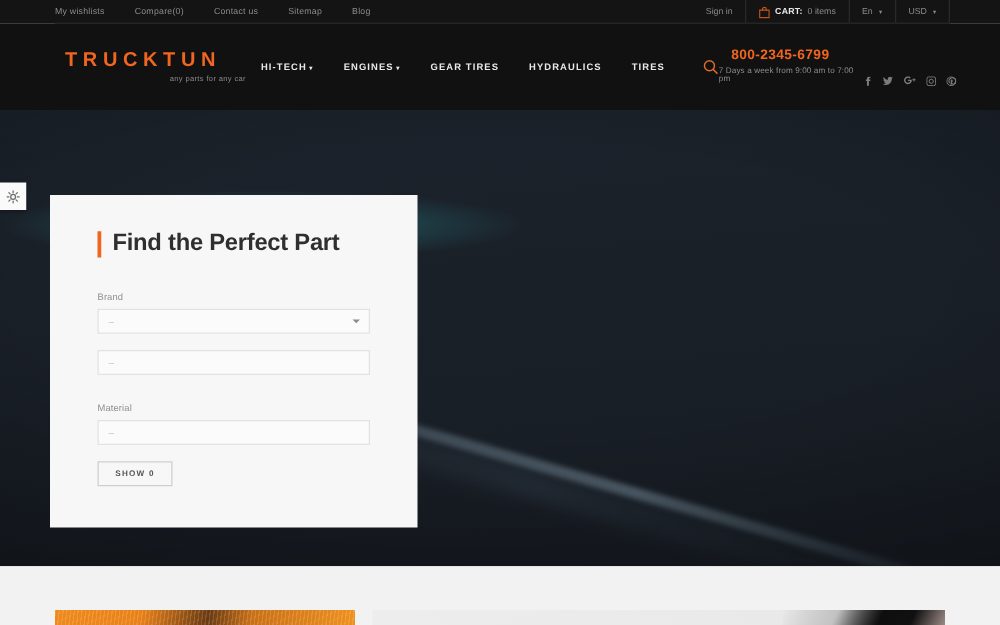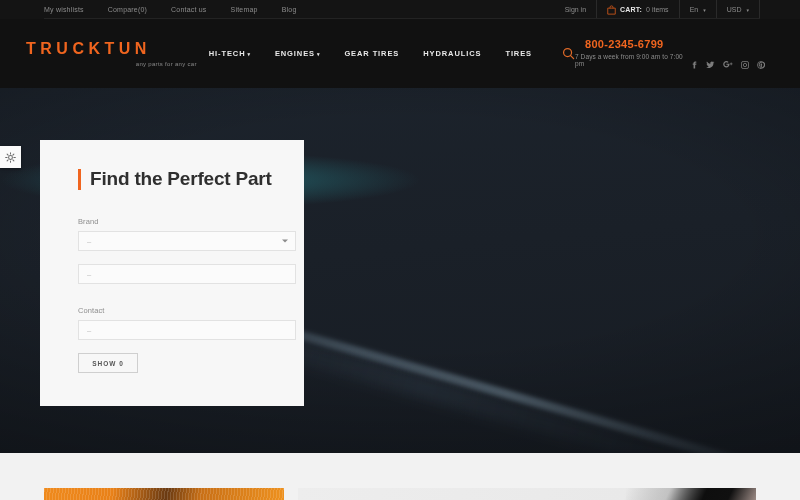--- a/index.html
+++ b/index.html
@@ -52,21 +52,21 @@
   .cart-ico { display:inline-block; width:9px; height:10px; position: relative; }
   .cart-ico svg { display:block; }
   .caret { font-size: 5px; margin-left: 1px; color:#8b8b8b;}
 
   
   .header {
     height: 69px;
     background: #111111;
     display: flex;
     align-items: center;
-    padding: 0 40px 0 26px;
+    padding: 0 40px 0 52px;
     position: relative;
   }
   .logo-wrap { width: 200px; }
   .logo {
     color: #f0651f;
     font-size: 16px;
     font-weight: bold;
     letter-spacing: 4.5px;
     font-family: "Liberation Sans", sans-serif;
   }
@@ -153,22 +153,22 @@
     background: #fafafa;
     display: flex; align-items: center; justify-content: center;
     z-index: 12;
     cursor: pointer;
     box-shadow: 0 1px 3px rgba(0,0,0,.4);
   }
 
   
   .panel {
     position: absolute;
-    left: 40px; top: 52px;
-    width: 264px; height: 266px;
+    left: 40px; top: 68px;
+    width: 294px; height: 266px;
     background: #f7f7f7;
     padding: 28px 32px 0 38px;
     z-index: 10;
   }
   .panel-title-row { display: flex; align-items: center; gap: 9px; margin-bottom: 27px; }
   .accent-bar { width: 3px; height: 21px; background: #f0651f; }
   .panel-title {
     font-size: 19px;
     font-weight: bold;
     color: #2f2f2f;
@@ -358,21 +358,21 @@
       </div>
     </div>
 
     <div>
       <div class="field-box">
         <span class="field-val">–</span>
       </div>
     </div>
 
     <div>
-      <div class="field-label">Contact</div>
+      <div class="field-label">Material</div>
       <div class="field-box">
         <span class="field-val">–</span>
       </div>
     </div>
 
     <div class="show-btn">SHOW 0</div>
   </div>
 </div>
 
 <div class="below">

